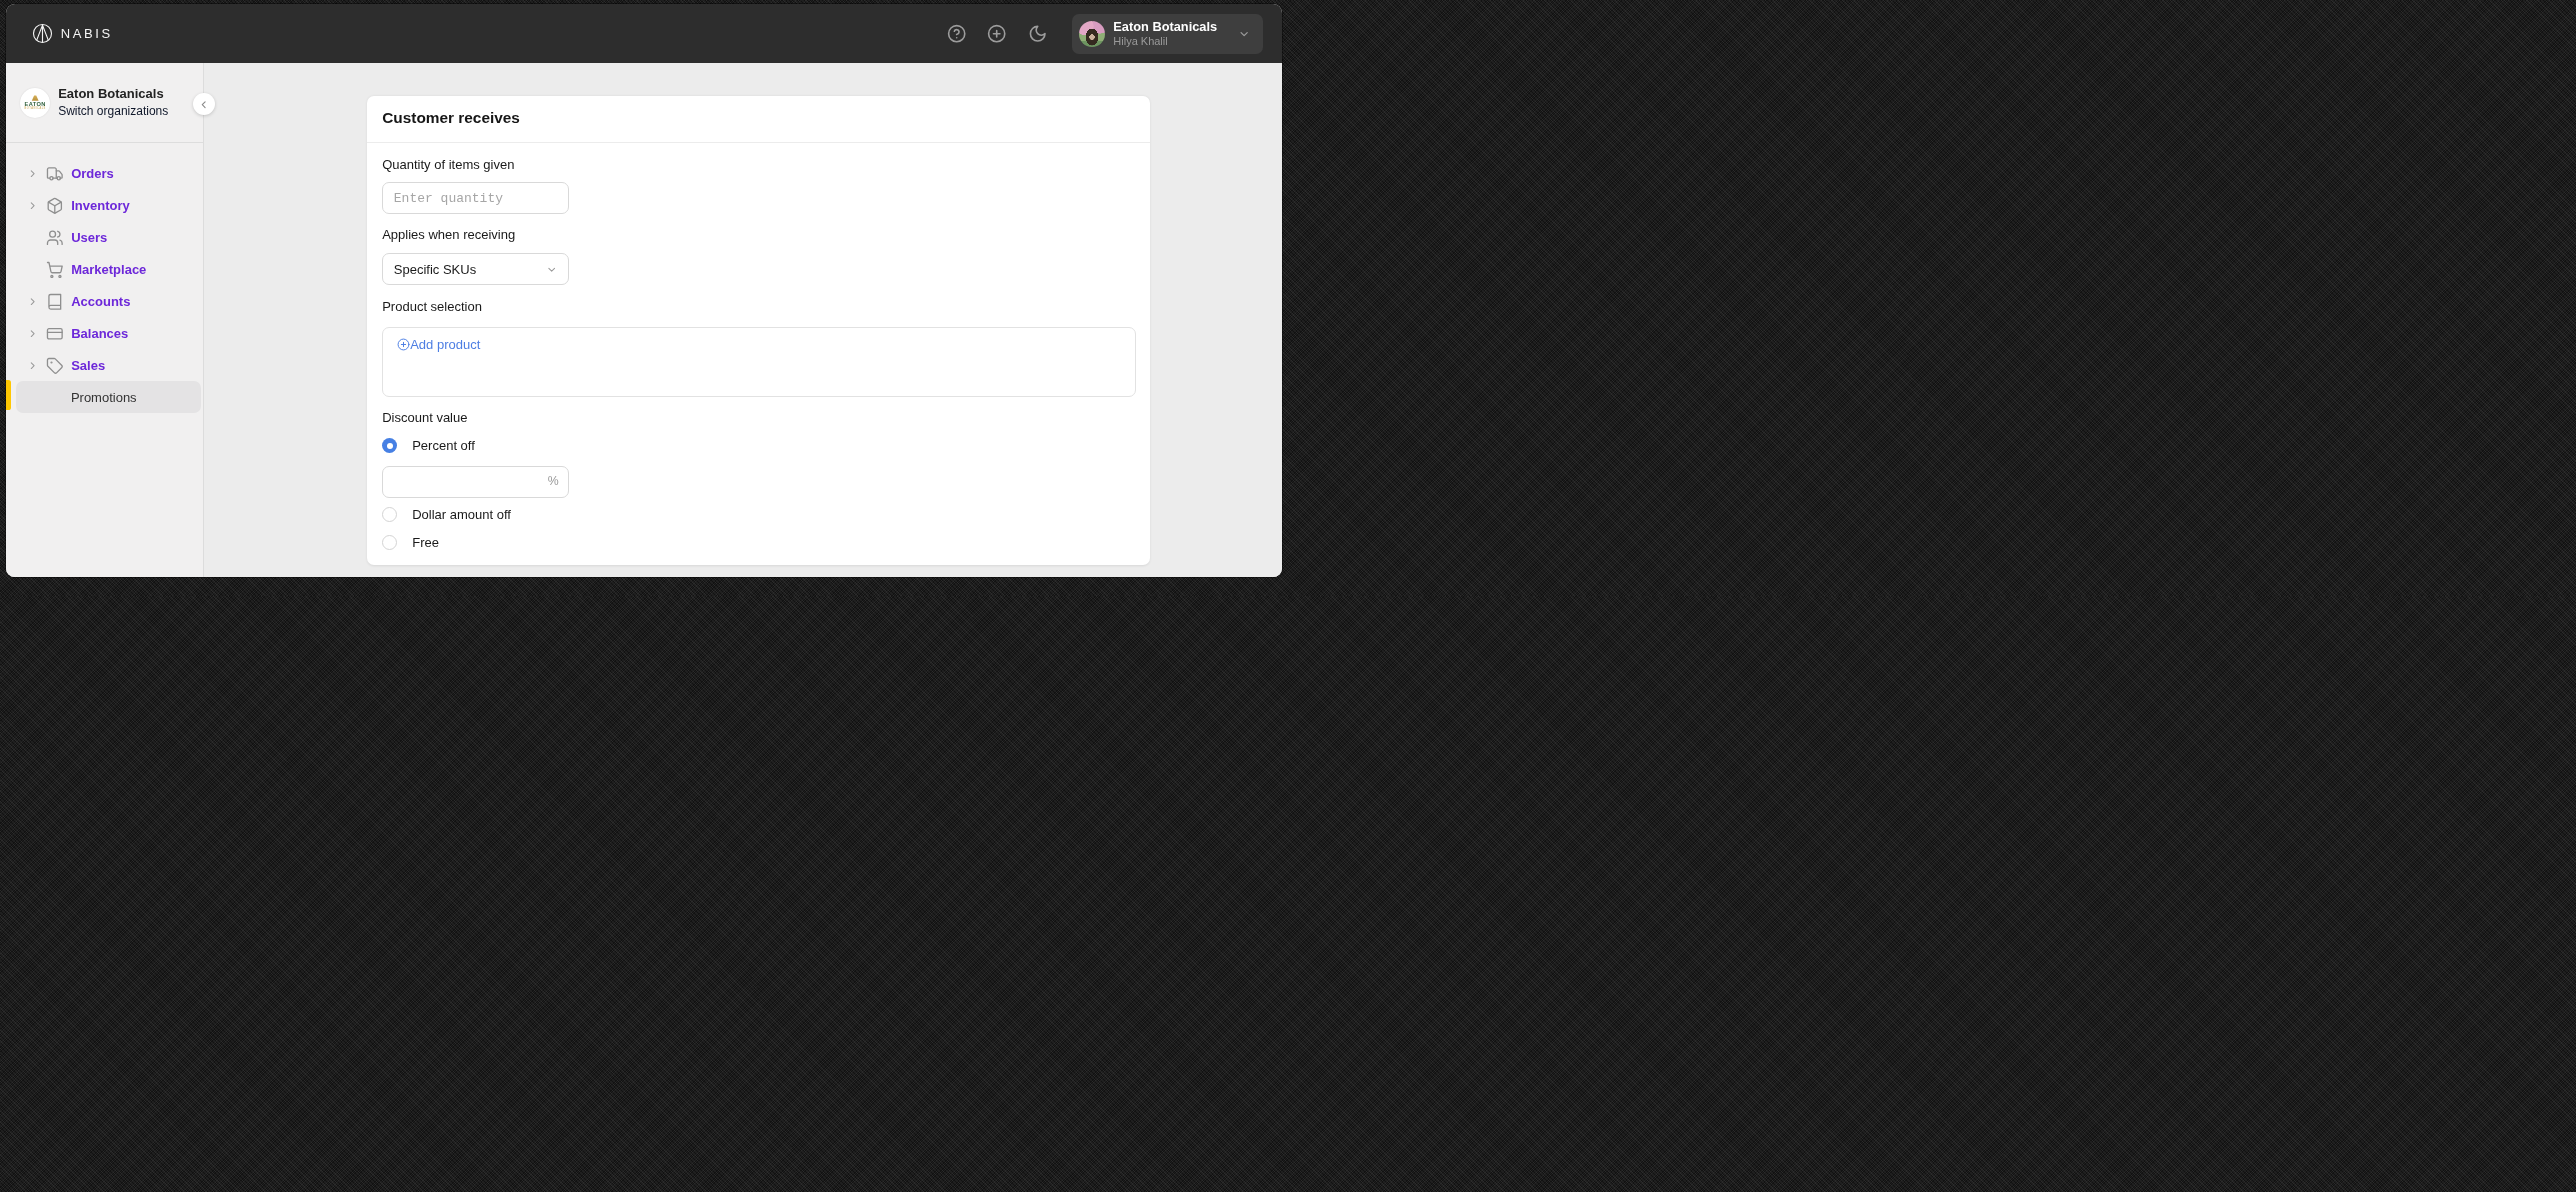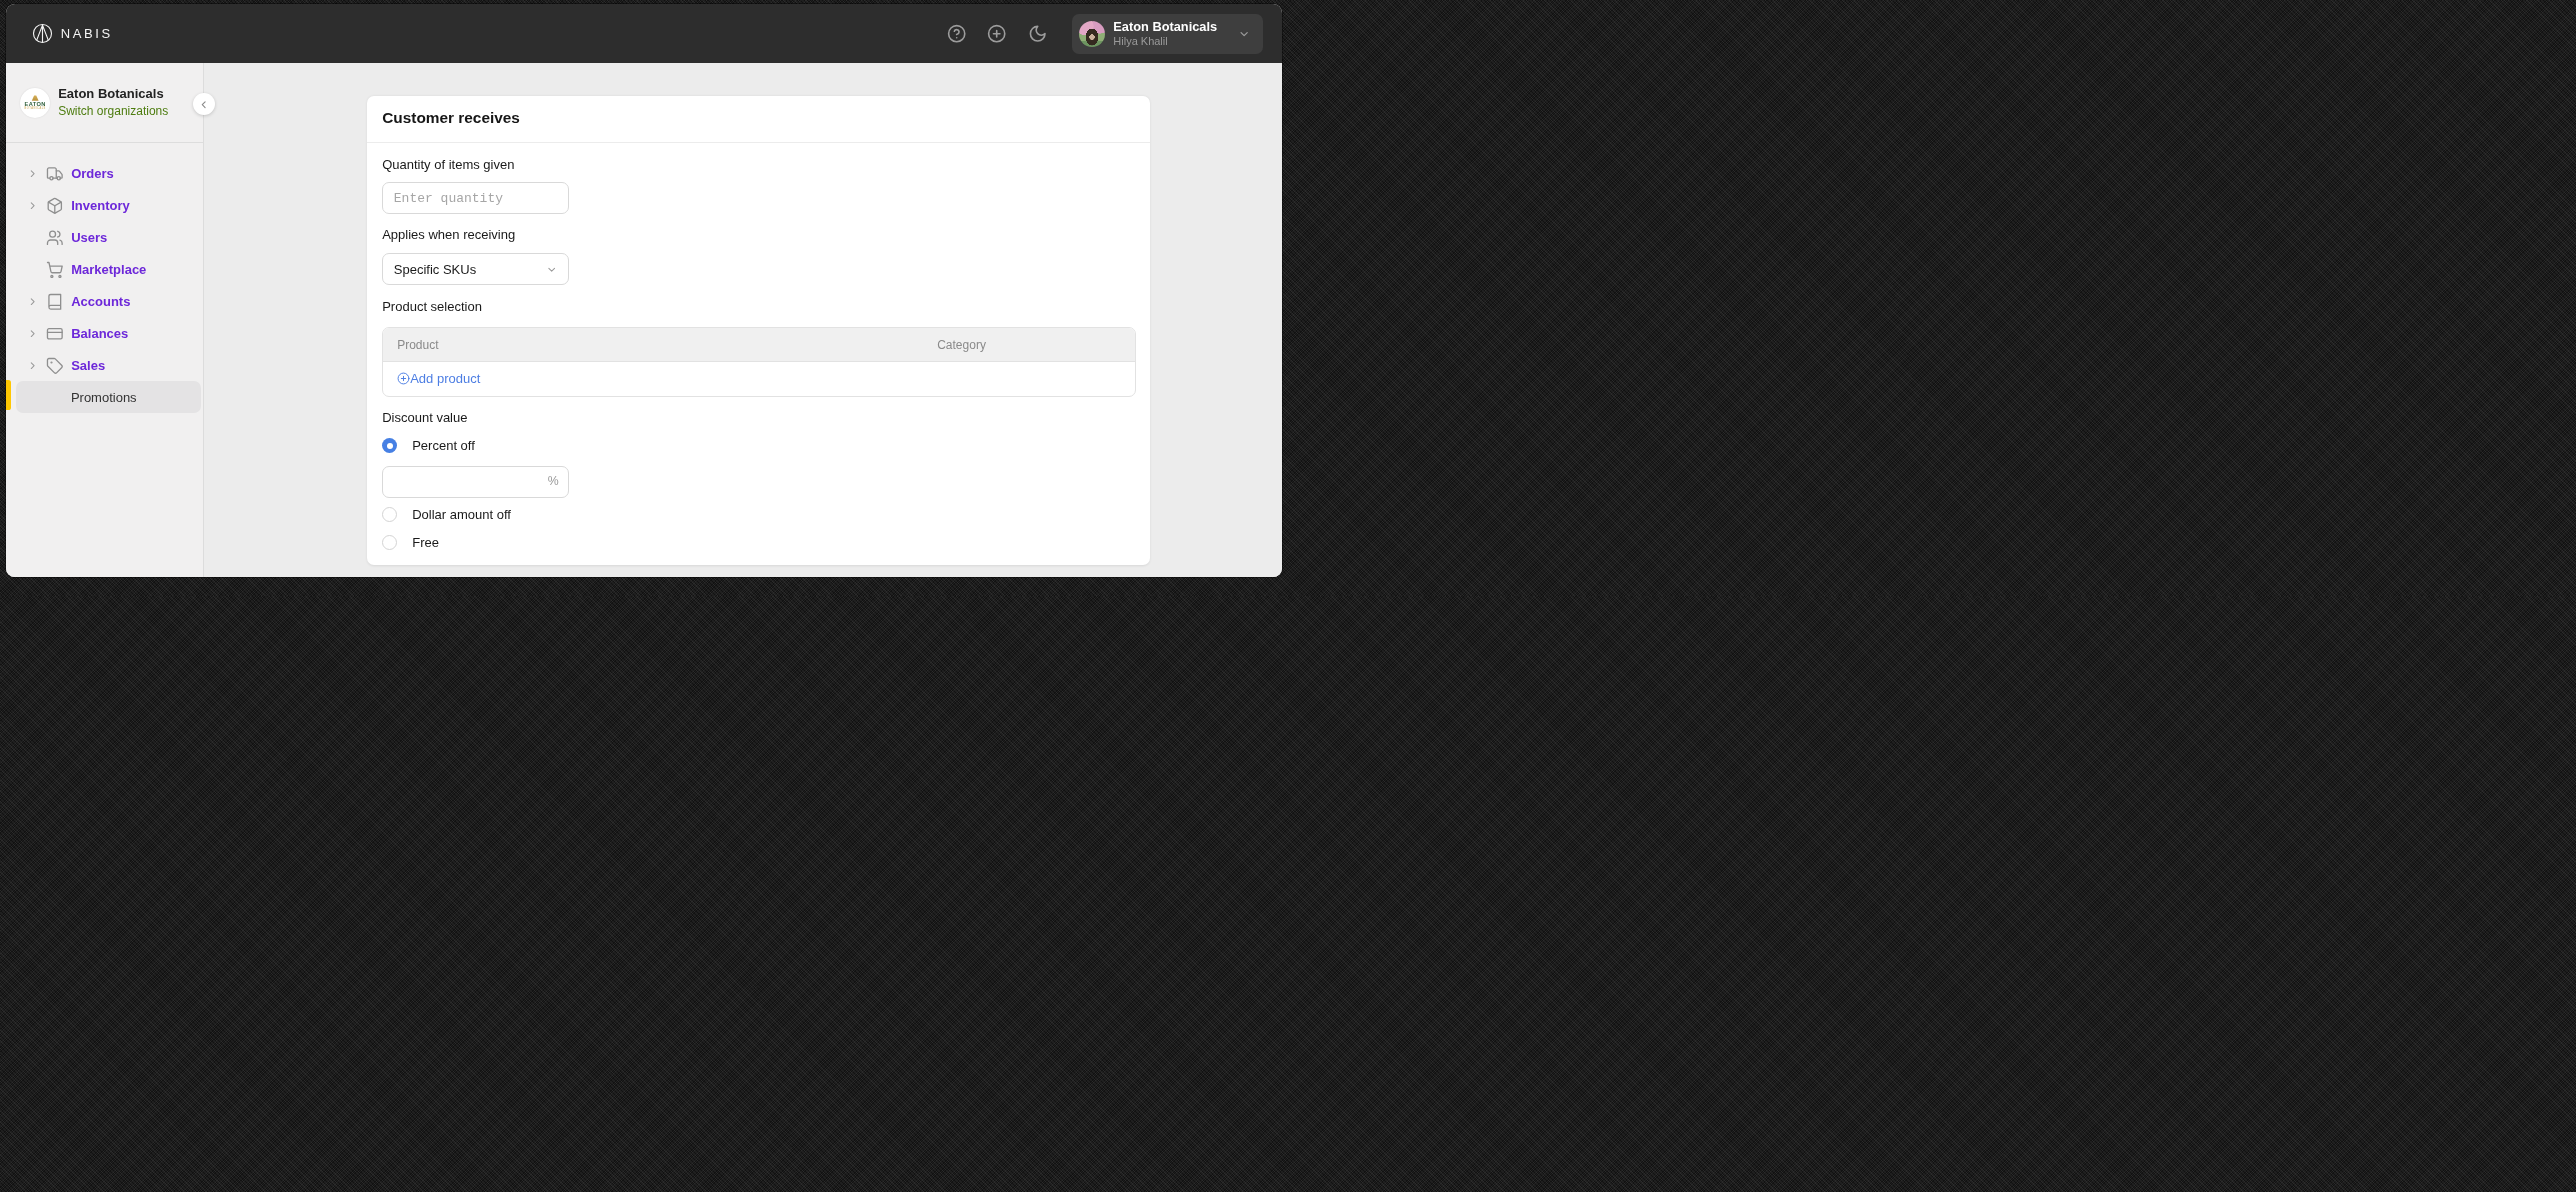--- a/index.html
+++ b/index.html
@@ -45,21 +45,21 @@
   .sidebar{position:absolute;left:0;top:0;width:197px;height:100%;background:#f1f0f0;border-right:0.9px solid #dcdcdc;}
   .mainarea{position:absolute;left:198px;top:0;right:0;height:100%;background:#ececec;}
 
   
   .org-section{position:absolute;left:0;top:0;width:100%;height:79px;border-bottom:0.9px solid #dddddd;}
   .org-logo{position:absolute;left:14px;top:25px;width:30px;height:30px;border-radius:50%;background:#ffffff;display:flex;flex-direction:column;align-items:center;justify-content:center;box-shadow:0 0 1.8px rgba(0,0,0,.12);}
   .org-logo .roof{width:10.6px;height:5.3px;background:linear-gradient(#d8b259,#b8903c);clip-path:polygon(18% 100%,40% 0,60% 0,82% 100%);margin-bottom:0.9px;}
   .org-logo .eaton{font-size:5.7px;font-weight:700;color:#2e5e3a;letter-spacing:0.4px;line-height:1;}
   .org-logo .bot{font-size:2.6px;color:#c9a24b;letter-spacing:0.5px;line-height:1.6;}
   .org-name{position:absolute;left:52px;top:23px;font-size:13px;font-weight:700;color:#232323;}
-  .org-switch{position:absolute;left:52px;top:41px;font-size:12px;color:#4d7c0f;cursor:pointer;}
+  .org-switch{position:absolute;left:52px;top:41px;font-size:12px;color:#0f172a;cursor:pointer;}
   .collapse-btn{position:absolute;left:187px;top:30px;width:22px;height:22px;border-radius:50%;background:#ffffff;box-shadow:0 0.9px 3.5px rgba(0,0,0,.18);display:flex;align-items:center;justify-content:center;color:#8a8a8a;font-size:12.3px;cursor:pointer;z-index:5;}
   .nav{position:absolute;left:0;top:79px;width:100%;}
   .nav-item{position:relative;height:32px;display:flex;align-items:center;cursor:pointer;}
   .nav-item .chev{position:absolute;left:21px;width:11.4px;height:11.4px;color:#9a9a9a;}
   .nav-item .nicon{position:absolute;left:40px;width:17.6px;height:17.6px;color:#8f8f8f;}
   .nav-item .nlabel{position:absolute;left:65px;font-size:13px;font-weight:700;color:#6d28d9;}
   .nav-item.first{margin-top:15px;}
   .nav-active{position:relative;margin:0 2.6px 0 9.7px;height:32px;border-radius:7px;background:#e4e3e4;display:flex;align-items:center;cursor:pointer;}
   .nav-active .nlabel{position:absolute;left:55px;font-size:13px;font-weight:400;color:#333333;}
   .active-bar{position:absolute;left:0;top:317px;width:4.4px;height:30px;background:#ffc702;border-radius:0 2.6px 2.6px 0;}
@@ -260,24 +260,20 @@
           <div class="f-label lbl-applies">Applies when receiving</div>
           <div class="select-box">
             <span class="select-value">Specific SKUs</span>
             <svg class="caret" width="11.4" height="11.4" viewBox="0 0 24 24" fill="none" stroke="currentColor" stroke-width="2.2" stroke-linecap="round" stroke-linejoin="round">
                 <path d="m6 9 6 6 6-6"></path>
               </svg>
           </div>
 
           <div class="f-label lbl-products">Product selection</div>
           <div class="ptable">
-            <div class="ptable-head">
-              <div class="th th-product">Product</div>
-              <div class="th th-category">Category</div>
-            </div>
             <div class="ptable-row">
               <div class="add-product">
                 <svg viewBox="0 0 24 24" fill="none" stroke="currentColor" stroke-width="1.8" stroke-linecap="round" stroke-linejoin="round">
                   <circle cx="12" cy="12" r="10"></circle>
                     <path d="M8 12h8M12 8v8"></path>
                 </svg>
                 <span>Add product</span>
               </div>
             </div>
           </div>

